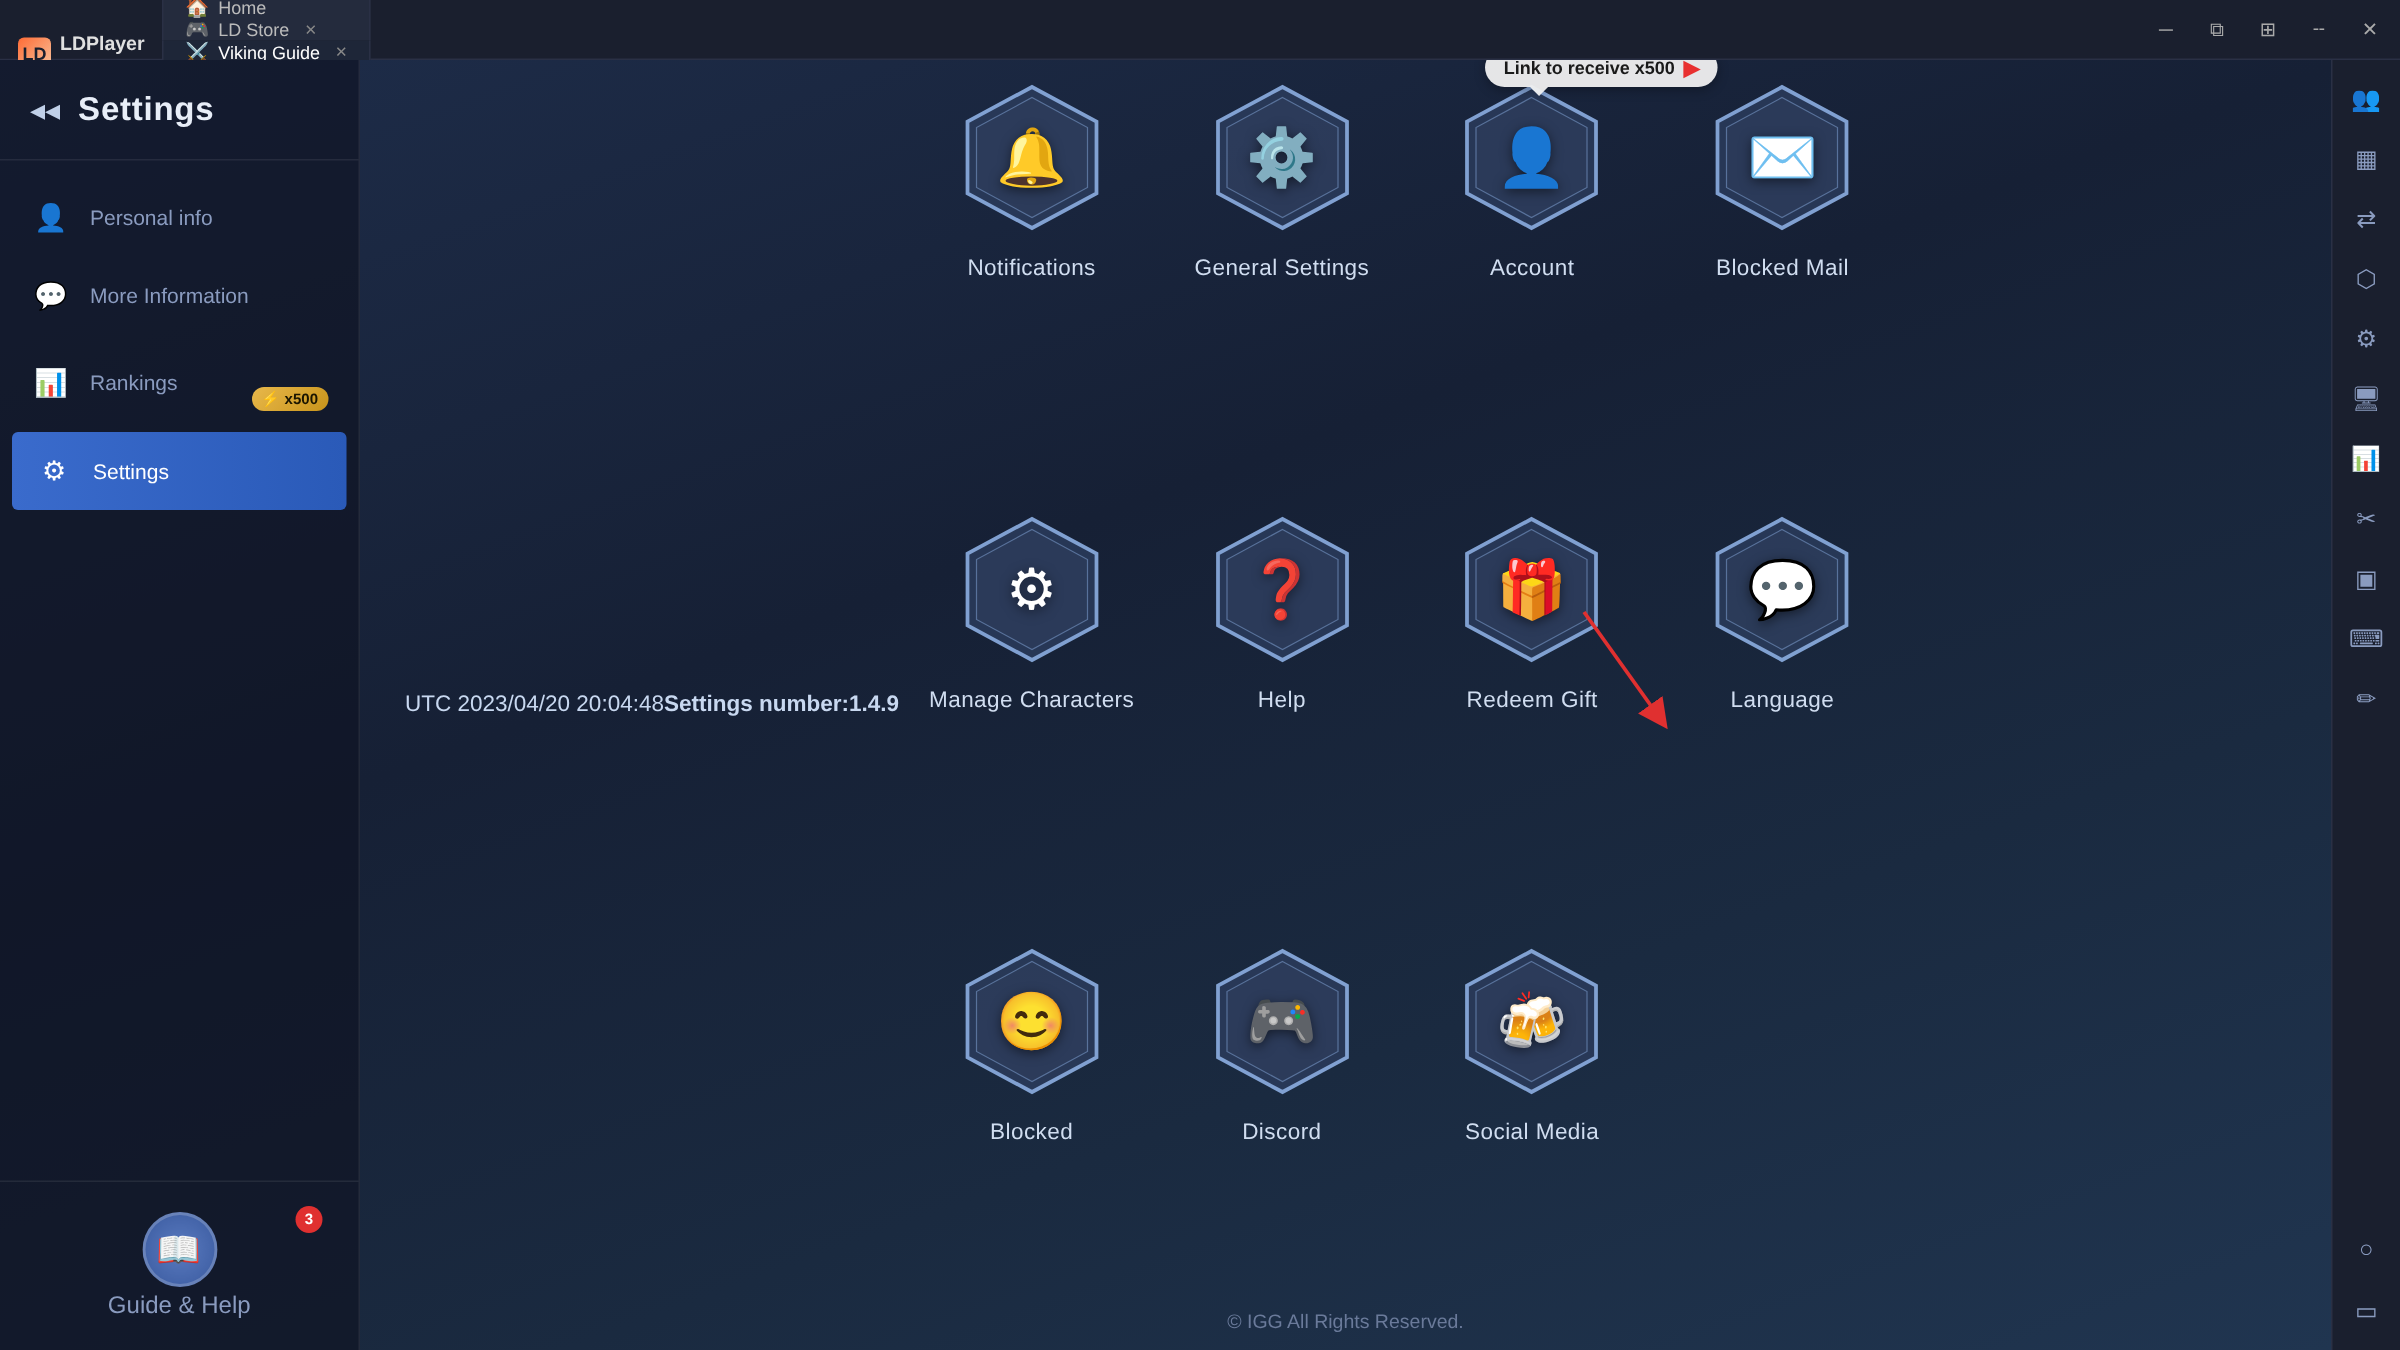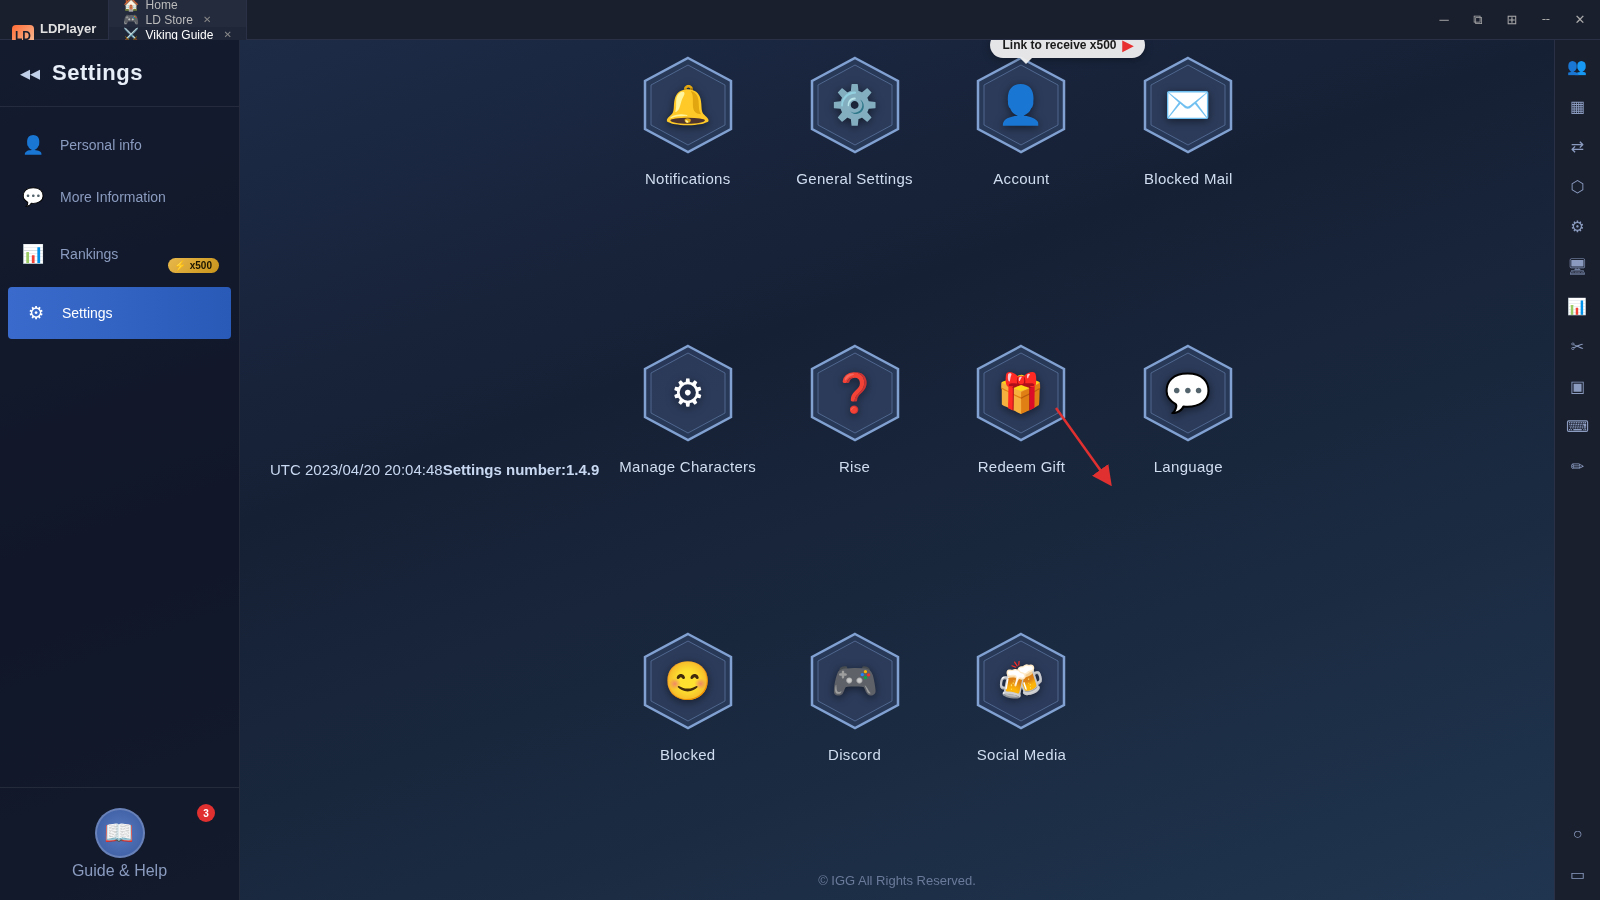--- a/index.html
+++ b/index.html
@@ -557,21 +557,21 @@
 
         <div class="hex-bg">
           <svg viewBox="0 0 100 100" xmlns="http://www.w3.org/2000/svg">
             <polygon points="50,3 93,26 93,74 50,97 7,74 7,26" fill="#2a3a5a" stroke="#8aacdf" stroke-width="2.5" opacity="0.92"></polygon>
             <polygon points="50,10 87,30 87,70 50,90 13,70 13,30" fill="rgba(255,255,255,0.04)" stroke="#8aacdf" stroke-width="0.8" opacity="0.5"></polygon>
           </svg>
           <span class="hex-icon">❓</span>
         </div>
 
       </div>
-      <span class="item-label">Rise</span>
+      <span class="item-label">Help</span>
     </div>
         <div class="settings-item">
       <div class="item-icon-wrapper" style="position:relative;">
 
         <div class="hex-bg">
           <svg viewBox="0 0 100 100" xmlns="http://www.w3.org/2000/svg">
             <polygon points="50,3 93,26 93,74 50,97 7,74 7,26" fill="#2a3a5a" stroke="#8aacdf" stroke-width="2.5" opacity="0.92"></polygon>
             <polygon points="50,10 87,30 87,70 50,90 13,70 13,30" fill="rgba(255,255,255,0.04)" stroke="#8aacdf" stroke-width="0.8" opacity="0.5"></polygon>
           </svg>
           <span class="hex-icon">🎁</span>

